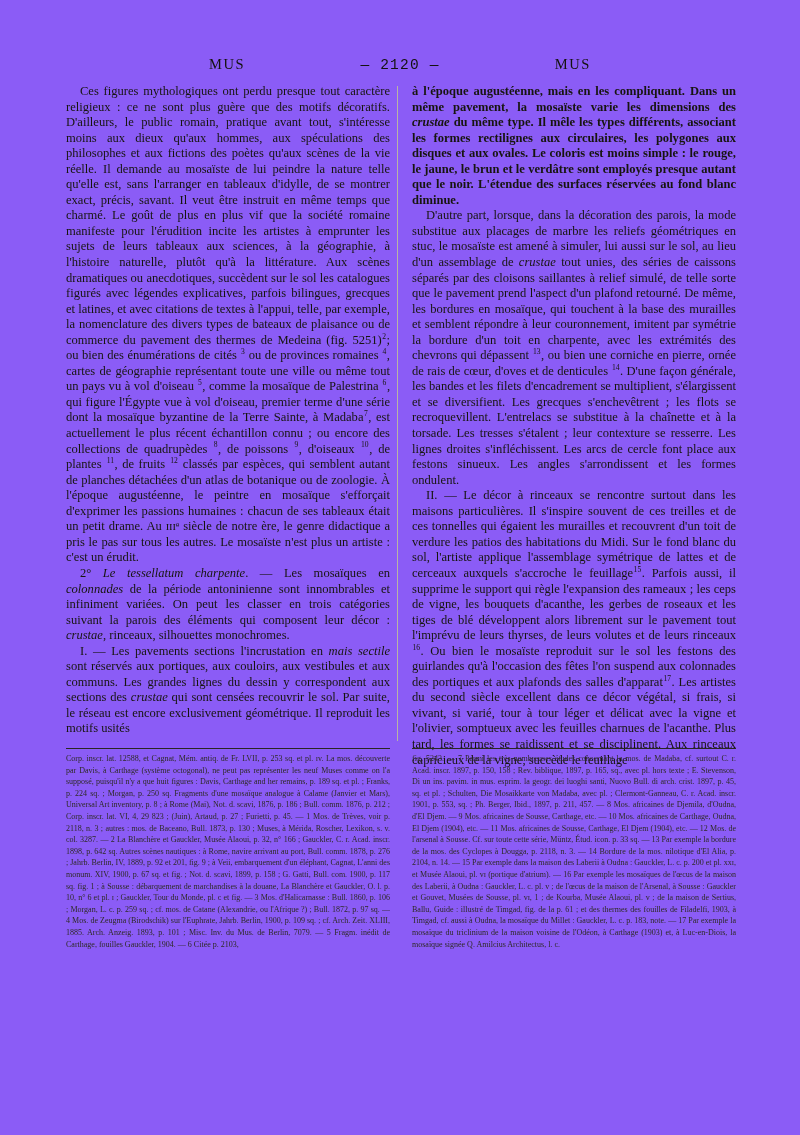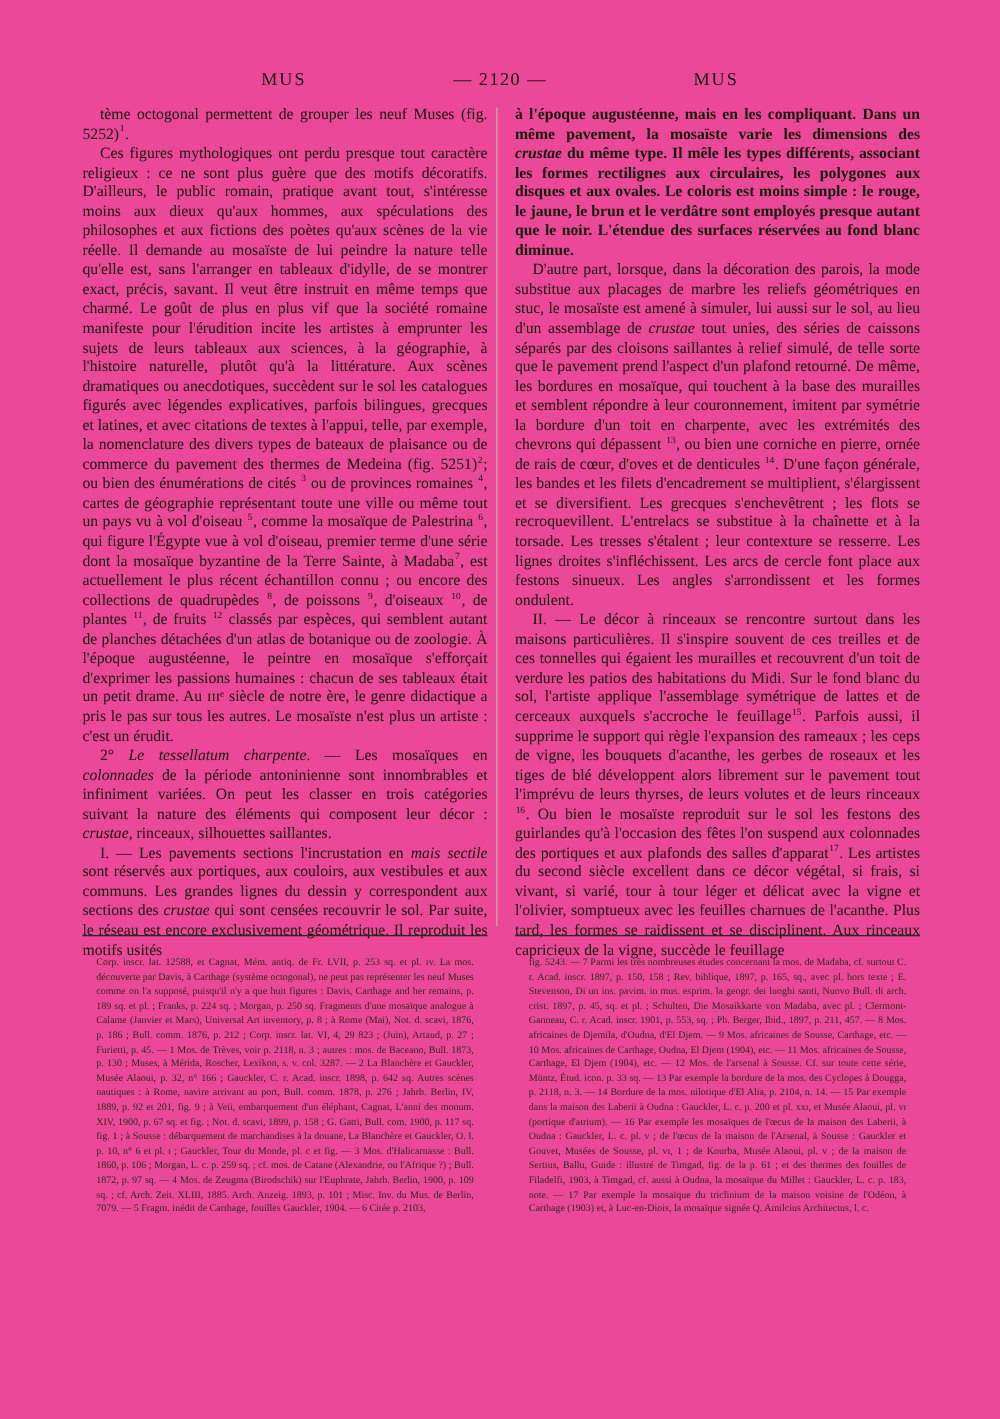--- a/index.html
+++ b/index.html
@@ -13,37 +13,37 @@
     position: relative;
     font-family: "Liberation Serif", "DejaVu Serif", serif;
     color: #1a1a1a;
     overflow: hidden;
   }
   .page {
     position: absolute;
     left: 0; top: 0;
     width: 800px;
     height: 1135px;
-    background: #ec4899;
+    background: #8b5cf6;
   }
   
   .runhead {
     position: absolute;
     left: 66px;
     top: 56px;
     width: 668px;
     display: flex;
     justify-content: space-between;
     align-items: baseline;
     font-size: 14.5px;
     letter-spacing: 1.6px;
     color: #14120f;
   }
   .runhead .rh-left { padding-left: 143px; }
-  .runhead .rh-center { letter-spacing: 1.2px; }
+  .runhead .rh-center { letter-spacing: 1.2px; font-family: Liberation Mono, monospace; }
   .runhead .rh-right { padding-right: 143px; }
 
   
   .columns {
     position: absolute;
     left: 66px;
     top: 84px;
     width: 670px;
     height: 660px;
     display: flex;
@@ -104,21 +104,21 @@
     left: 66px;
     top: 753px;
     width: 670px;
     display: flex;
     gap: 22px;
   }
   .fn-col {
     width: 324px;
   }
   .fn-col p {
-    margin: 11px;
+    margin: 0;
     font-size: 8.0px;
     line-height: 11.6px;
     text-align: justify;
     color: #2d2a24;
     text-indent: 0;
   }
 </style>
 </head>
 <body>
 
@@ -129,25 +129,24 @@
     <span class="rh-center">— 2120 —</span>
     <span class="rh-right">MUS</span>
   </div>
 
   <div class="col-rule"></div>
 
   <div class="columns">
 
     <div class="col">
 
-      <p><span>tème octogonal permettent de grouper les neuf Muses (fig. 5252)</span><sup>1</sup><span>.</span></p>
 
       <p><span>Ces figures mythologiques ont perdu presque tout caractère religieux : ce ne sont plus guère que des motifs décoratifs. D'ailleurs, le public romain, pratique avant tout, s'intéresse moins aux dieux qu'aux hommes, aux spéculations des philosophes et aux fictions des poètes qu'aux scènes de la vie réelle. Il demande au mosaïste de lui peindre la nature telle qu'elle est, sans l'arranger en tableaux d'idylle, de se montrer exact, précis, savant. Il veut être instruit en même temps que charmé. Le goût de plus en plus vif que la société romaine manifeste pour l'érudition incite les artistes à emprunter les sujets de leurs tableaux aux sciences, à la géographie, à l'histoire naturelle, plutôt qu'à la littérature. Aux scènes dramatiques ou anecdotiques, succèdent sur le sol les catalogues figurés avec légendes explicatives, parfois bilingues, grecques et latines, et avec citations de textes à l'appui, telle, par exemple, la nomenclature des divers types de bateaux de plaisance ou de commerce du pavement des thermes de Medeina (fig. 5251)</span><sup>2</sup><span>; ou bien des énumérations de cités</span> <sup>3</sup> <span>ou de provinces romaines</span> <sup>4</sup><span>, cartes de géographie représentant toute une ville ou même tout un pays vu à vol d'oiseau</span> <sup>5</sup><span>, comme la mosaïque de Palestrina</span> <sup>6</sup><span>, qui figure l'Égypte vue à vol d'oiseau, premier terme d'une série dont la mosaïque byzantine de la Terre Sainte, à Madaba</span><sup>7</sup><span>, est actuellement le plus récent échantillon connu ; ou encore des collections de quadrupèdes</span> <sup>8</sup><span>, de poissons</span> <sup>9</sup><span>, d'oiseaux</span> <sup>10</sup><span>, de plantes</span> <sup>11</sup><span>, de fruits</span> <sup>12</sup> <span>classés par espèces, qui semblent autant de planches détachées d'un atlas de botanique ou de zoologie. À l'époque augustéenne, le peintre en mosaïque s'efforçait d'exprimer les passions humaines : chacun de ses tableaux était un petit drame. Au ɪɪɪᵉ siècle de notre ère, le genre didactique a pris le pas sur tous les autres. Le mosaïste n'est plus un artiste : c'est un érudit.</span></p>
 
-      <p><span>2°</span> <i>Le tessellatum charpente</i><span>. — Les mosaïques en</span> <i>colonnades</i> <span>de la période antoninienne sont innombrables et infiniment variées. On peut les classer en trois catégories suivant la nature des éléments qui composent leur décor :</span> <i>crustae</i><span>, rinceaux, silhouettes saillantes.</span></p>
+      <p><span>2°</span> <i>Le tessellatum charpente</i><span>. — Les mosaïques en</span> <i>colonnades</i> <span>de la période antoninienne sont innombrables et infiniment variées. On peut les classer en trois catégories suivant la parois des éléments qui composent leur décor :</span> <i>crustae</i><span>, rinceaux, silhouettes monochromes.</span></p>
 
       <p><span>I. — Les pavements sections l'incrustation en</span> <i>mais sectile</i> <span>sont réservés aux portiques, aux couloirs, aux vestibules et aux communs. Les grandes lignes du dessin y correspondent aux sections des</span> <i>crustae</i> <span>qui sont censées recouvrir le sol. Par suite, le réseau est encore exclusivement géométrique. Il reproduit les motifs usités</span></p>
 
     </div>
 
     <div class="col">
 
       <p class="noindent"><span>à l'époque augustéenne, mais en les compliquant. Dans un même pavement, la mosaïste varie les dimensions des</span> <i>crustae</i> <span>du même type. Il mêle les types différents, associant les formes rectilignes aux circulaires, les polygones aux disques et aux ovales. Le coloris est moins simple : le rouge, le jaune, le brun et le verdâtre sont employés presque autant que le noir. L'étendue des surfaces réservées au fond blanc diminue.</span></p>
 
       <p><span>D'autre part, lorsque, dans la décoration des parois, la mode substitue aux placages de marbre les reliefs géométriques en stuc, le mosaïste est amené à simuler, lui aussi sur le sol, au lieu d'un assemblage de</span> <i>crustae</i> <span>tout unies, des séries de caissons séparés par des cloisons saillantes à relief simulé, de telle sorte que le pavement prend l'aspect d'un plafond retourné. De même, les bordures en mosaïque, qui touchent à la base des murailles et semblent répondre à leur couronnement, imitent par symétrie la bordure d'un toit en charpente, avec les extrémités des chevrons qui dépassent</span> <sup>13</sup><span>, ou bien une corniche en pierre, ornée de rais de cœur, d'oves et de denticules</span> <sup>14</sup><span>. D'une façon générale, les bandes et les filets d'encadrement se multiplient, s'élargissent et se diversifient. Les grecques s'enchevêtrent ; les flots se recroquevillent. L'entrelacs se substitue à la chaînette et à la torsade. Les tresses s'étalent ; leur contexture se resserre. Les lignes droites s'infléchissent. Les arcs de cercle font place aux festons sinueux. Les angles s'arrondissent et les formes ondulent.</span></p>

